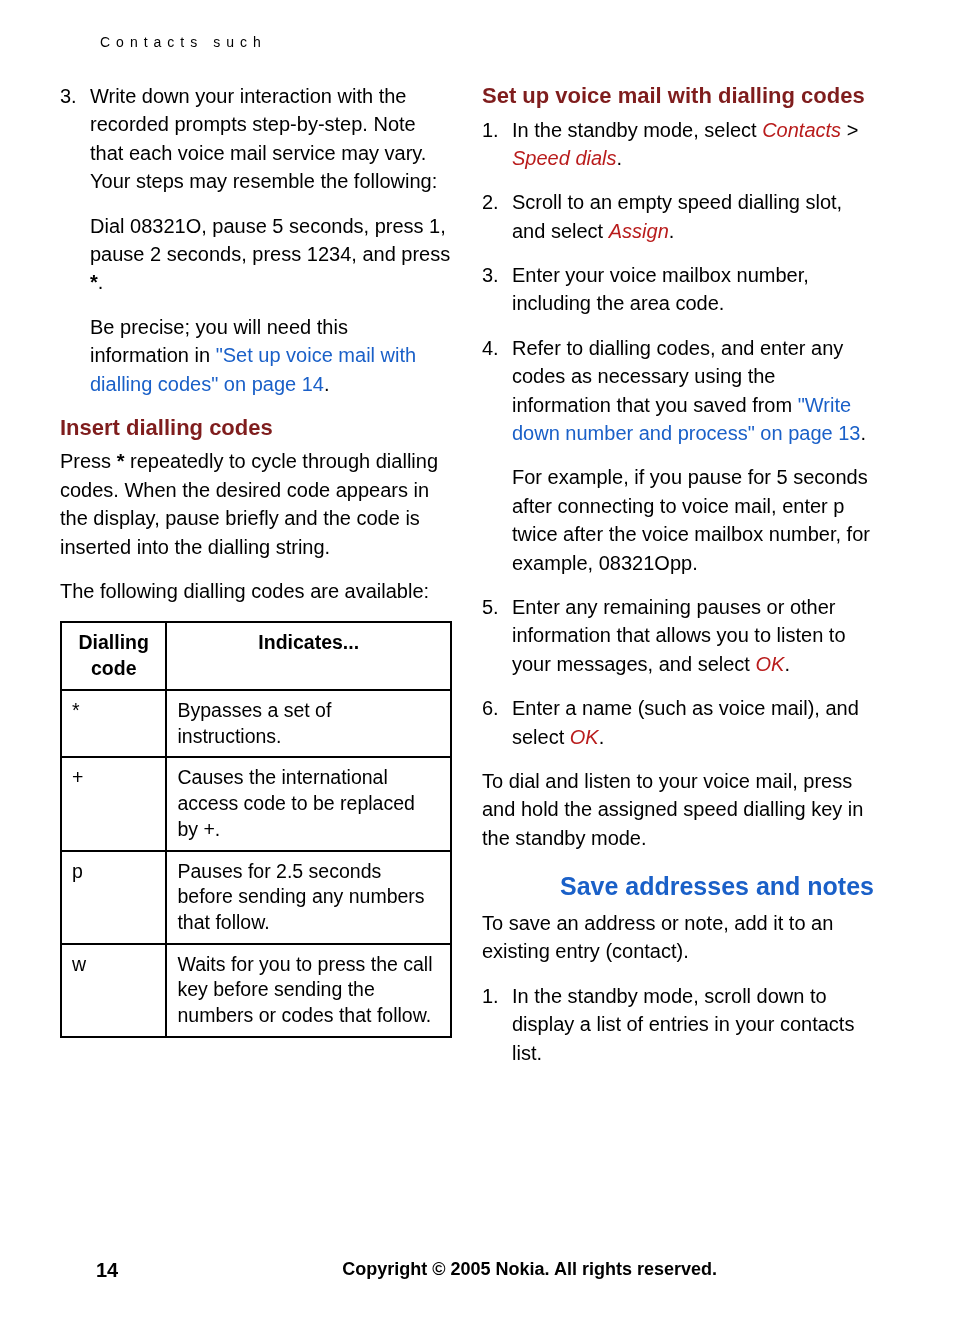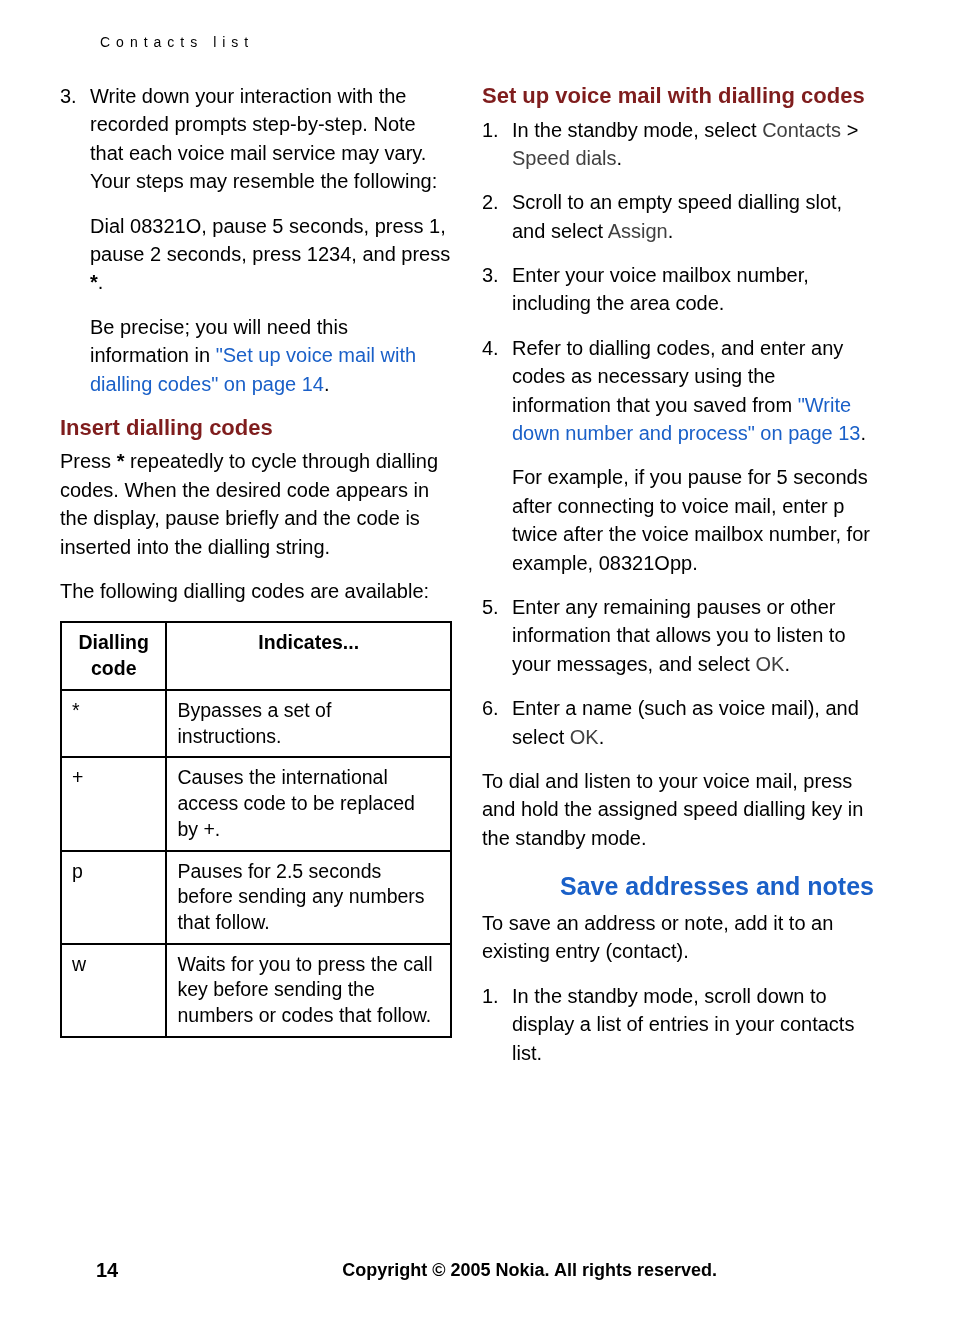--- a/index.html
+++ b/index.html
@@ -12,33 +12,33 @@
     .body-text { font-size: 20px; line-height: 1.42; margin-bottom: 16px; }
     .ol { list-style: none; }
     .ol > li { position: relative; padding-left: 30px; margin-bottom: 8px; }
     .ol > li > .num { position: absolute; left: 0; top: 0; }
     .ol > li .sub { margin-top: 16px; }
     .cont .sub { margin-top: 0; }
     .link { color: #1a60c8; }
     .h-blue { color: #7f1d1d; font-size: 22px; font-weight: bold; margin: 14px 0 6px 0; line-height: 1.25; }
     .h-blue.first { margin-top: 0; }
     .section-blue { color: #1a60c8; font-size: 25px; font-weight: bold; margin: 20px 0 8px 0; text-align: right; }
-    .ui-path { color: #404040; }
+    .ui-path { color: #b91c1c; font-style: italic; }
     table.codes { border-collapse: collapse; width: 100%; margin-top: 6px; padding-left: 12px; }
     table.codes th, table.codes td { border: 2px solid #000; padding: 7px 10px; font-size: 19.5px; text-align: left; vertical-align: top; line-height: 1.32; }
     table.codes th { font-weight: bold; text-align: center; }
-    .footer { position: absolute; bottom: 40px; left: 60px; right: 60px; display: flex; align-items: center; }
+    .footer { position: absolute; bottom: 40px; left: 60px; right: 60px; display: flex; align-items: flex-start; }
     .pagenum { font-size: 20px; font-weight: bold; margin-left: 36px; }
     .copyright { flex: 1; text-align: center; font-size: 18px; font-weight: bold; padding-left: 47px; }
   </style>
 </head>
 <body>
 
 <div class="page">
-  <div class="running-head">Contacts list</div>
+  <div class="running-head">Contacts such</div>
 
   <div class="cols">
 
     <div class="col">
       <ol class="ol cont">
         <li>
           <span class="num body-text">3.</span>
           <div class="body-text">Write down your interaction with the recorded prompts step-by-step. Note that each voice mail service may vary. Your steps may resemble the following:</div>
           <div class="body-text sub">
             <span>Dial 08321O, pause 5 seconds, press 1, pause 2 seconds, press 1234, and press </span><b>*</b><span>.</span>

